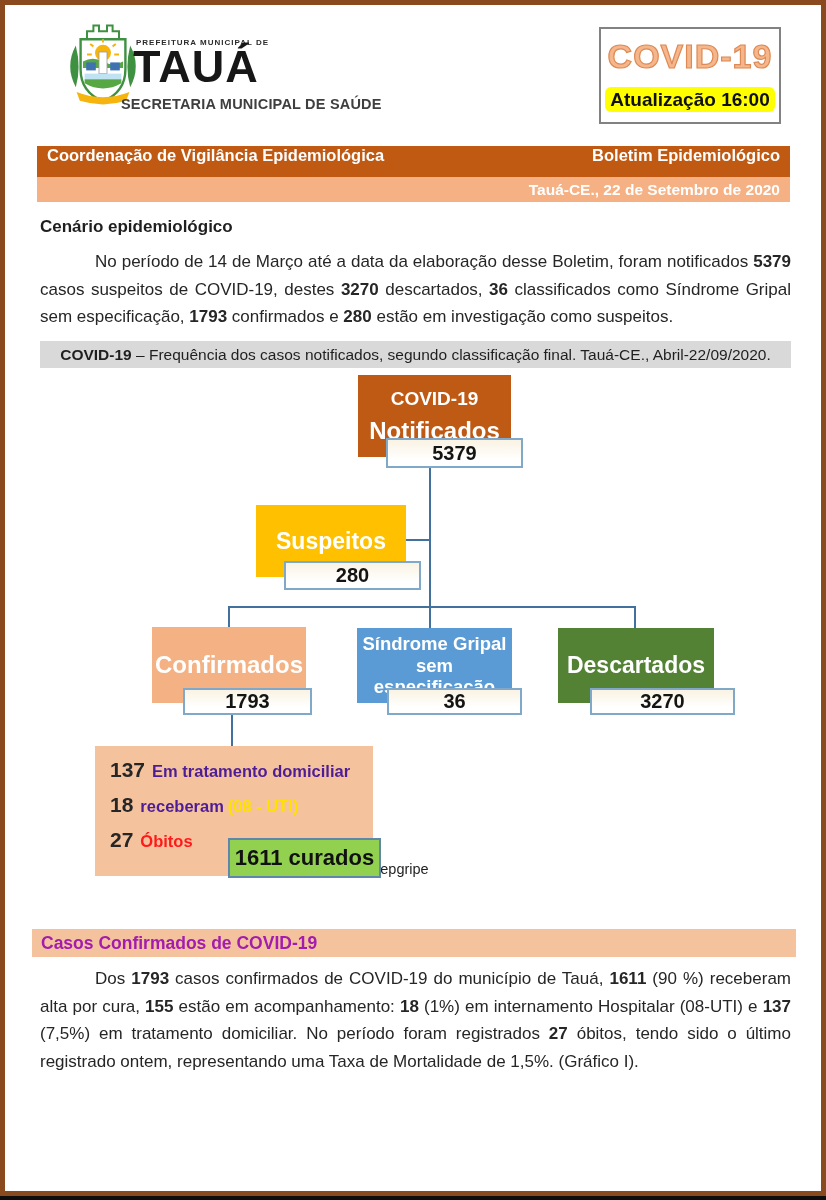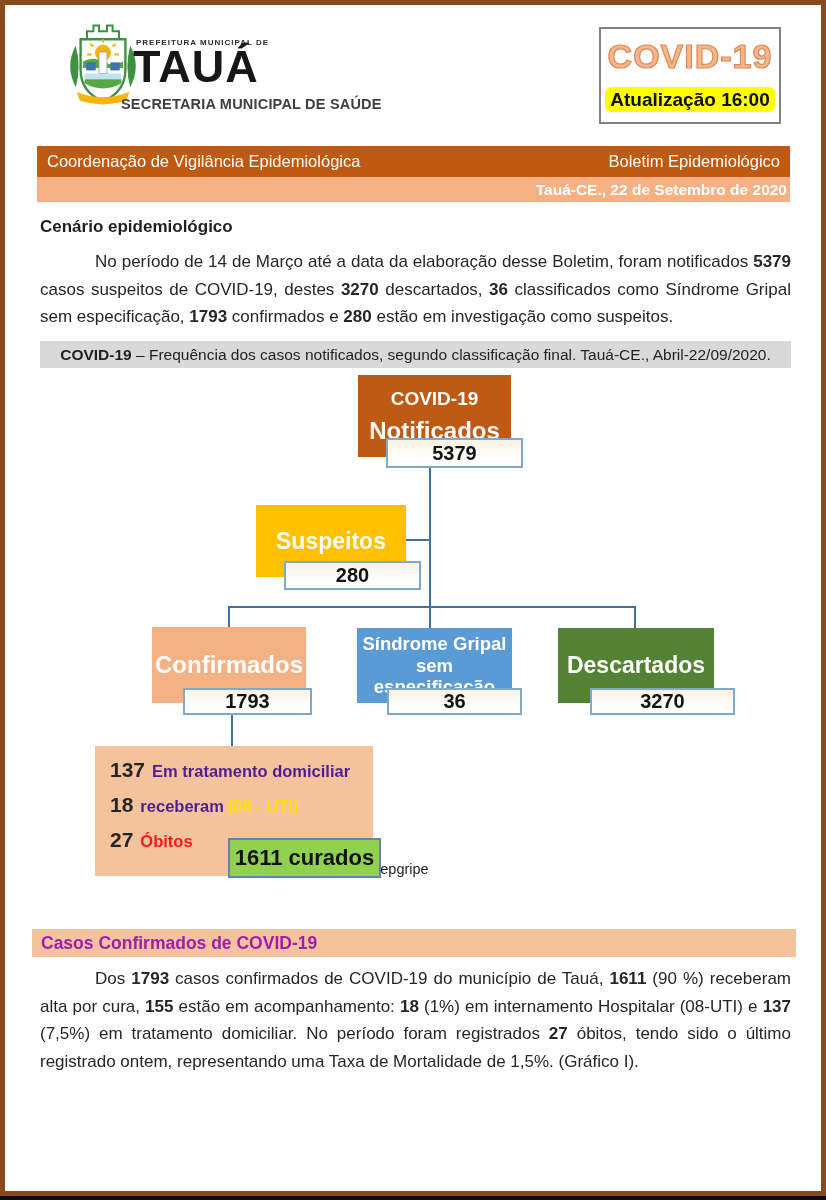--- a/index.html
+++ b/index.html
@@ -20,23 +20,23 @@
   .logo-small{position:absolute;left:131px;top:33px;font-size:8px;font-weight:bold;letter-spacing:1px;color:#2b2b2b;}
   .logo-big{position:absolute;left:128px;top:38px;font-size:45px;font-weight:900;letter-spacing:1px;color:#171717;line-height:48px;}
   .dept{position:absolute;left:116px;top:91px;font-size:14.5px;font-weight:bold;color:#3f3f3f;letter-spacing:0.2px;}
 
   .title-box{position:absolute;left:594px;top:22px;width:182px;height:97px;border:2px solid #828282;background:#fff;
     display:flex;flex-direction:column;align-items:center;justify-content:flex-start;padding-top:8px;}
   .title-covid{font-size:34px;font-weight:900;color:var(--title_salmon,#f6b68c);-webkit-text-stroke:1.2px #dd8a54;letter-spacing:1px;}
   .title-update{margin-top:11px;background:var(--highlight_yellow,#ff0);color:#0f0f0f;font-size:19px;font-weight:bold;padding:0 5px;line-height:25px;border-radius:6px;}
 
   .bar-dark{position:absolute;left:32px;top:141px;width:753px;height:31px;background:var(--bar_dark,#c05a12);
-    color:#fff;font-weight:normal;font-size:16.5px;display:flex;justify-content:space-between;align-items:center;padding:0 10px;}
+    color:#fff;font-weight:bold;font-size:16.5px;display:flex;justify-content:space-between;align-items:flex-start;padding:0 10px;}
   .bar-light{position:absolute;left:32px;top:172px;width:753px;height:25px;background:var(--bar_light,#f5b183);
-    color:#fff;font-weight:bold;font-size:15.5px;text-align:right;line-height:25px;padding-right:3px;}
+    color:#fff;font-weight:bold;font-size:15.5px;text-align:right;line-height:25px;padding-right:10px;}
 
   .h-cenario{position:absolute;left:35px;top:212px;font-size:17px;font-weight:bold;color:#1f1f1f;}
   .para{position:absolute;left:35px;width:751px;font-size:17px;line-height:27.5px;text-align:justify;text-indent:55px;color:#262626;}
   .para1{top:243px;}
   .para2{top:960px;}
 
   .caption-bar{position:absolute;left:35px;top:336px;width:751px;height:27px;background:var(--caption_gray,#d9d9d9);
     text-align:center;font-size:15.5px;line-height:27px;color:#1f1f1f;}
 
   

